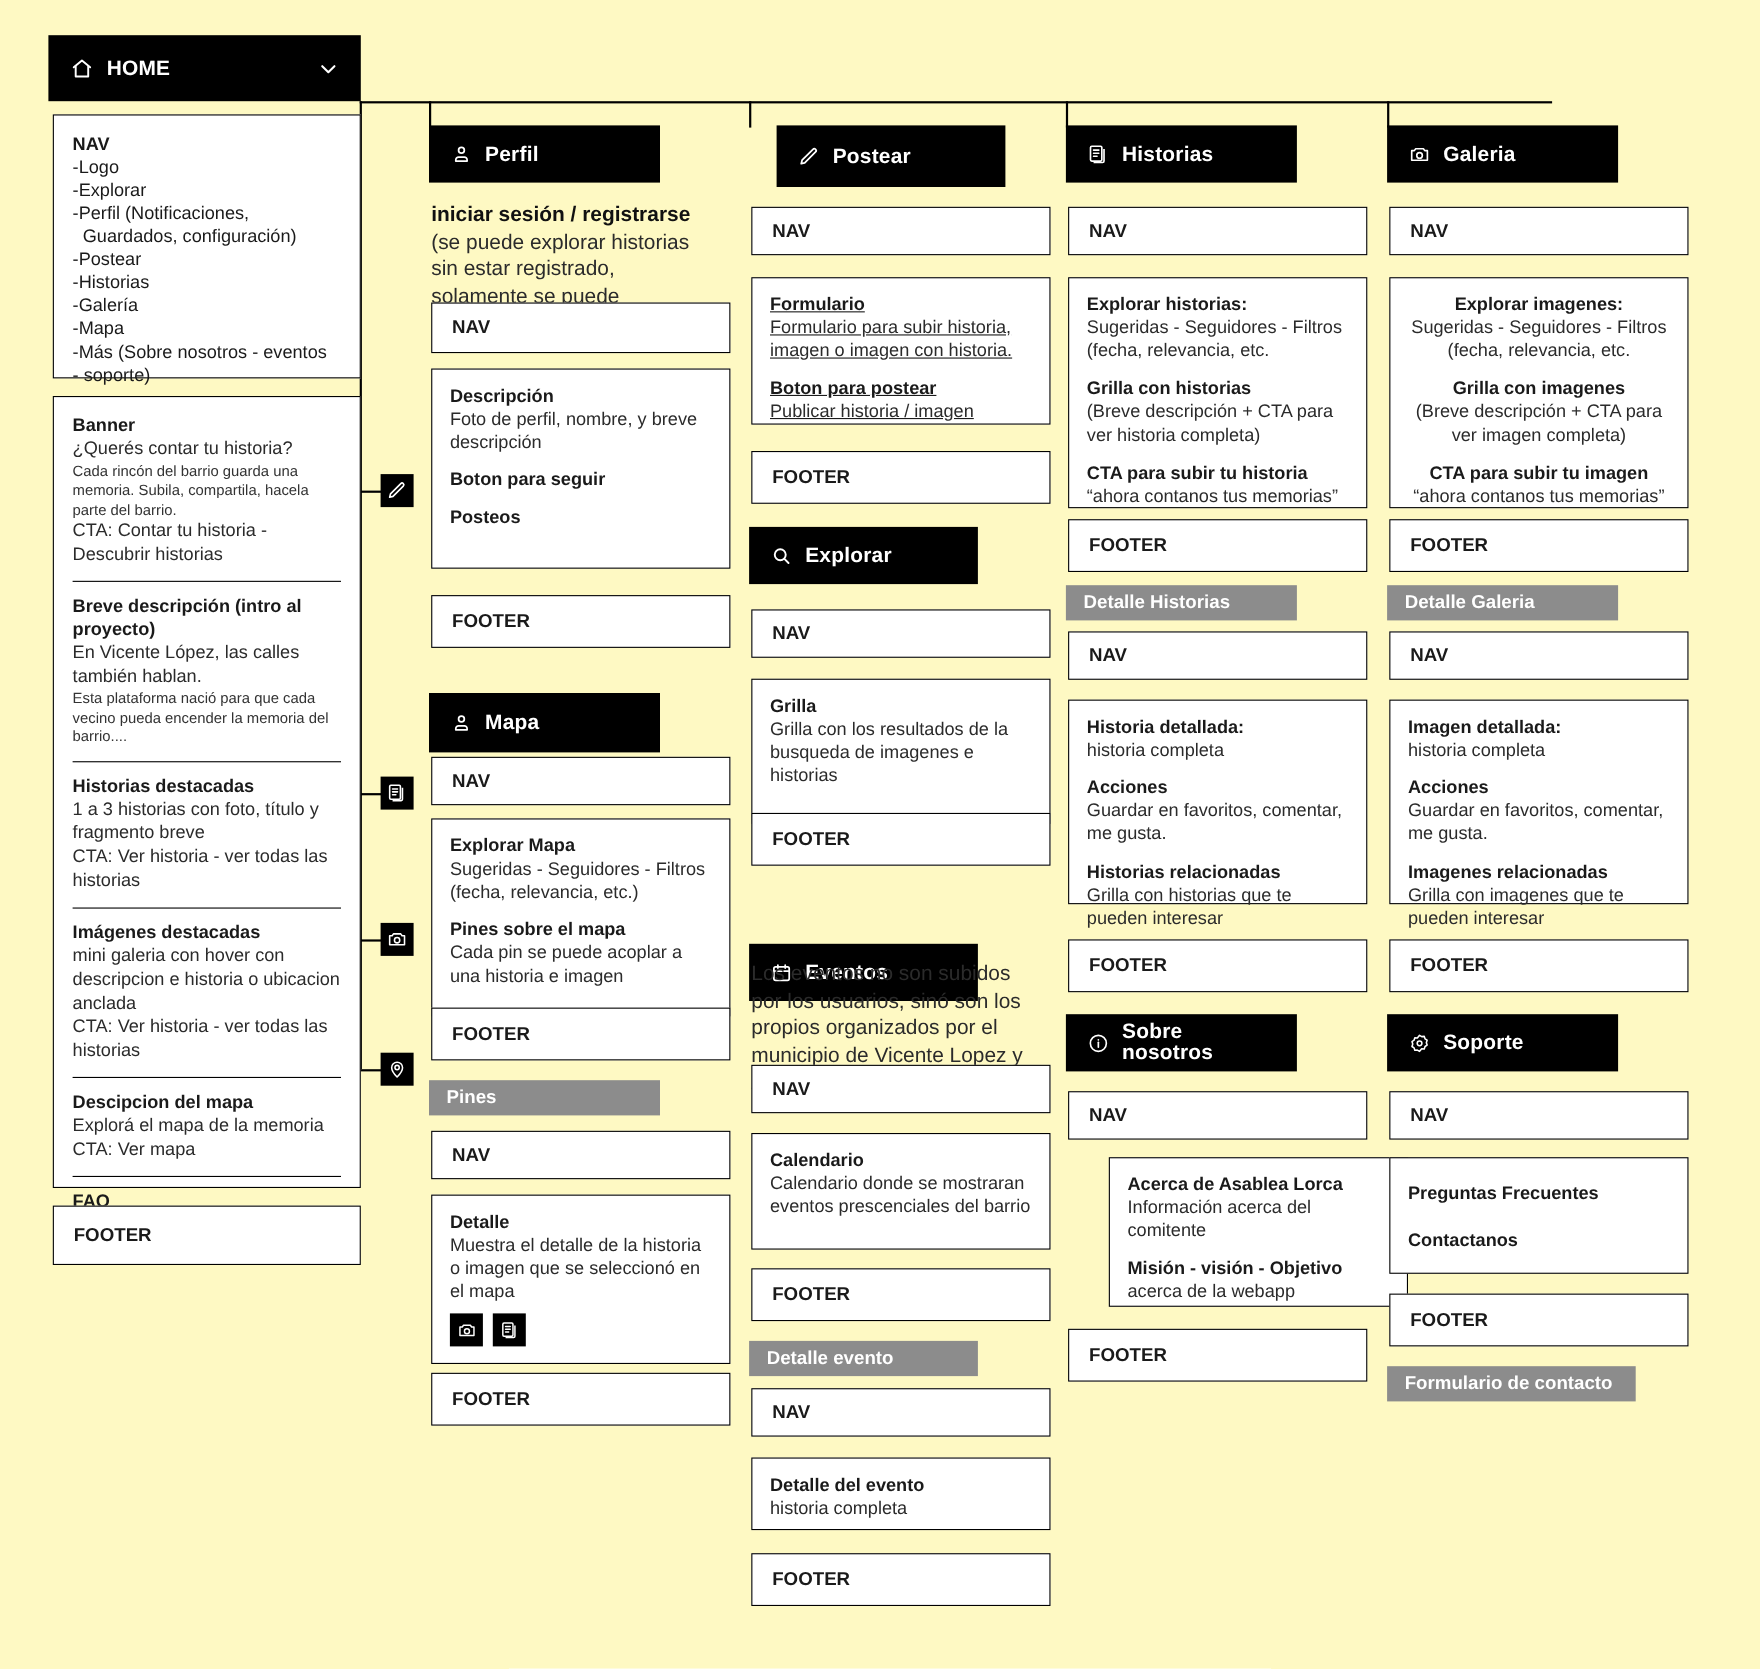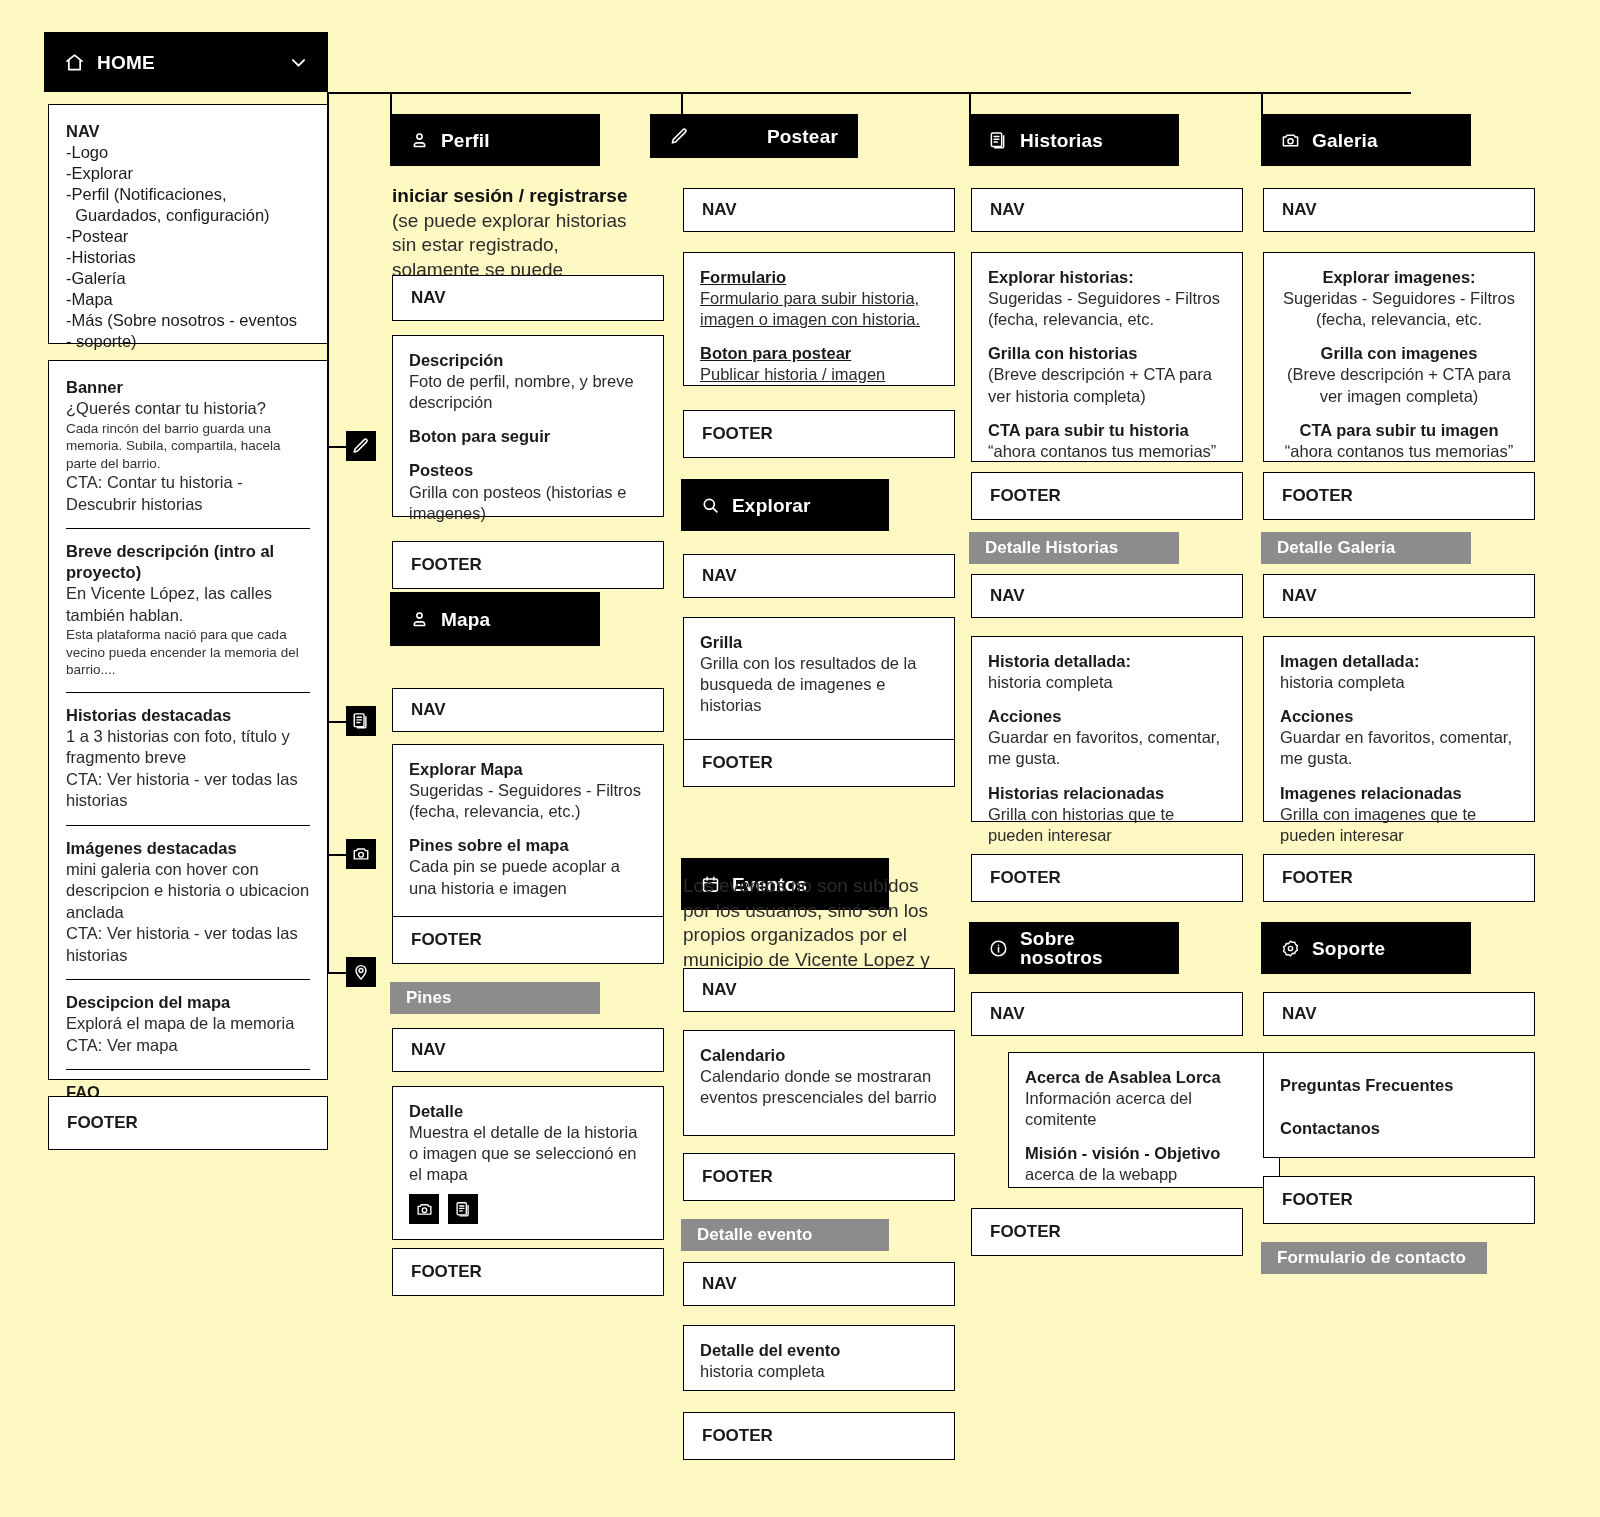--- a/index.html
+++ b/index.html
@@ -243,29 +243,28 @@
   <div class="card" style="left:392px; top:335px; width:272px; height:182px;">
     <div class="blk">
       <div class="t-bold">Descripción</div>
       <div class="t-body">Foto de perfil, nombre, y breve descripción</div>
     </div>
     <div class="blk">
       <div class="t-bold">Boton para seguir</div>
     </div>
     <div class="blk">
       <div class="t-bold">Posteos</div>
-      <div class="t-body">Grilla con posteos (historias e imagenes)</div>
     </div>
   </div>
 
   <div class="navcard" style="left:392px; top:541px; width:272px; height:48px;">
     <span>FOOTER</span>
   </div>
 
-  <div class="hdr" style="left:390px; top:592px; width:210px; height:54px;">
+  <div class="hdr" style="left:390px; top:630px; width:210px; height:54px;">
     <span class="ico">
       <svg width="19" height="19" viewBox="0 0 24 24" fill="none" stroke="#fff" stroke-width="2" stroke-linejoin="round">
         <circle cx="12" cy="7" r="3.3"></circle>
           <path d="M5.5 19.5v-1.3a3.2 3.2 0 0 1 3.2-3.2h6.6a3.2 3.2 0 0 1 3.2 3.2v1.3Z"></path>
       </svg>
     </span>
     <span class="lbl">Mapa</span>
   </div>
 
   <div class="navcard" style="left:392px; top:688px; width:272px; height:44px;">
@@ -314,21 +313,21 @@
           <path d="M6.5 7h6M6.5 10.5h6M6.5 14h4" stroke-linecap="round"></path>
         </svg>
       </div>
     </div>
   </div>
 
   <div class="navcard" style="left:392px; top:1248px; width:272px; height:48px;">
     <span>FOOTER</span>
   </div>
 
-  <div class="hdr" style="left:650px; top:114px; width:208px; height:44px;justify-content:space-between;">
+  <div class="hdr" style="left:706px; top:114px; width:208px; height:56px;">
     <span class="ico">
       <svg width="19" height="19" viewBox="0 0 24 24" fill="none" stroke="#fff" stroke-width="2" stroke-linecap="round" stroke-linejoin="round">
         <path d="M16.5 3.5a2.1 2.1 0 0 1 3 3L7 19l-4 1 1-4Z"></path>
       </svg>
     </span>
     <span class="lbl">Postear</span>
   </div>
 
   <div class="navcard" style="left:683px; top:188px; width:272px; height:44px;">
     <span>NAV</span>

